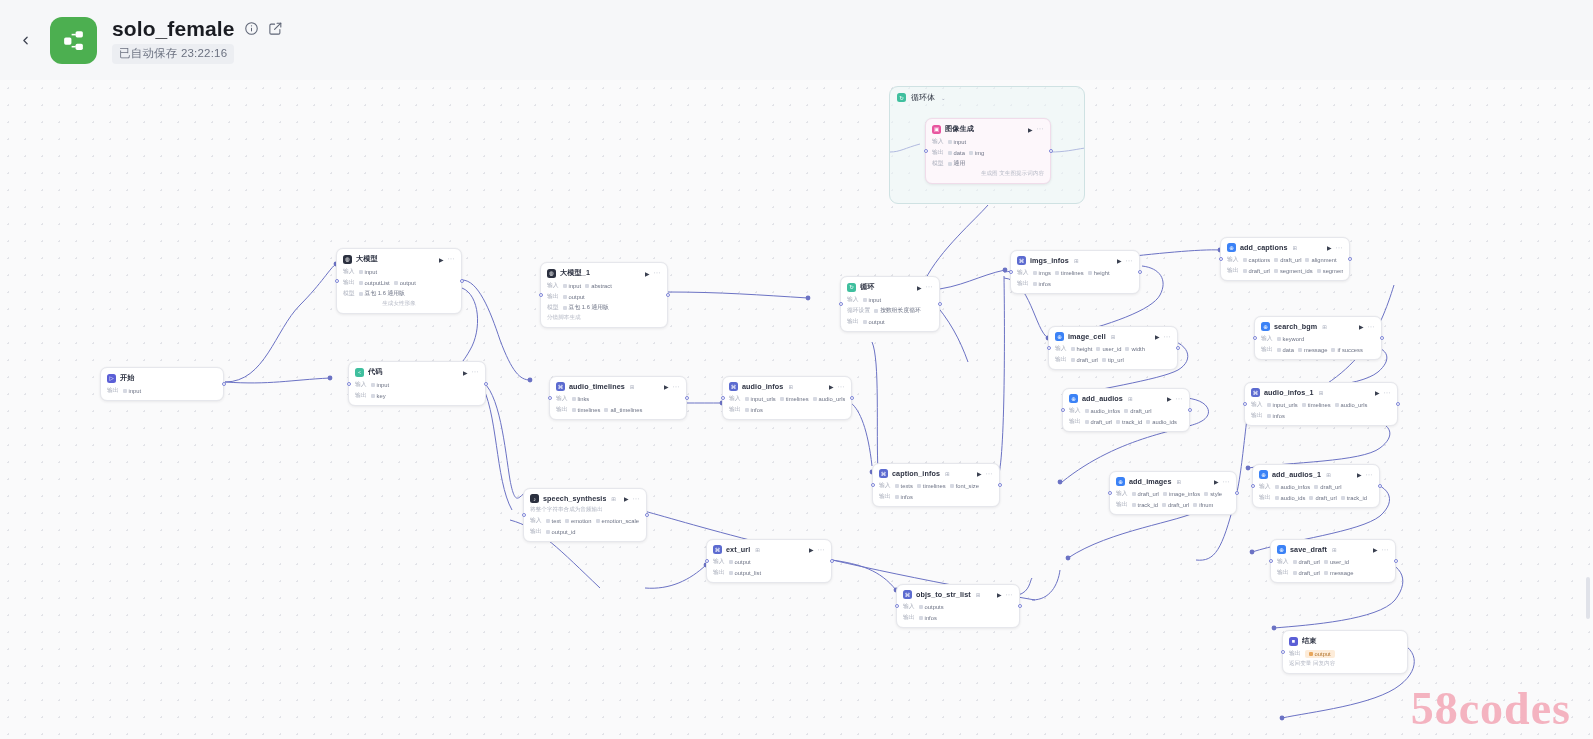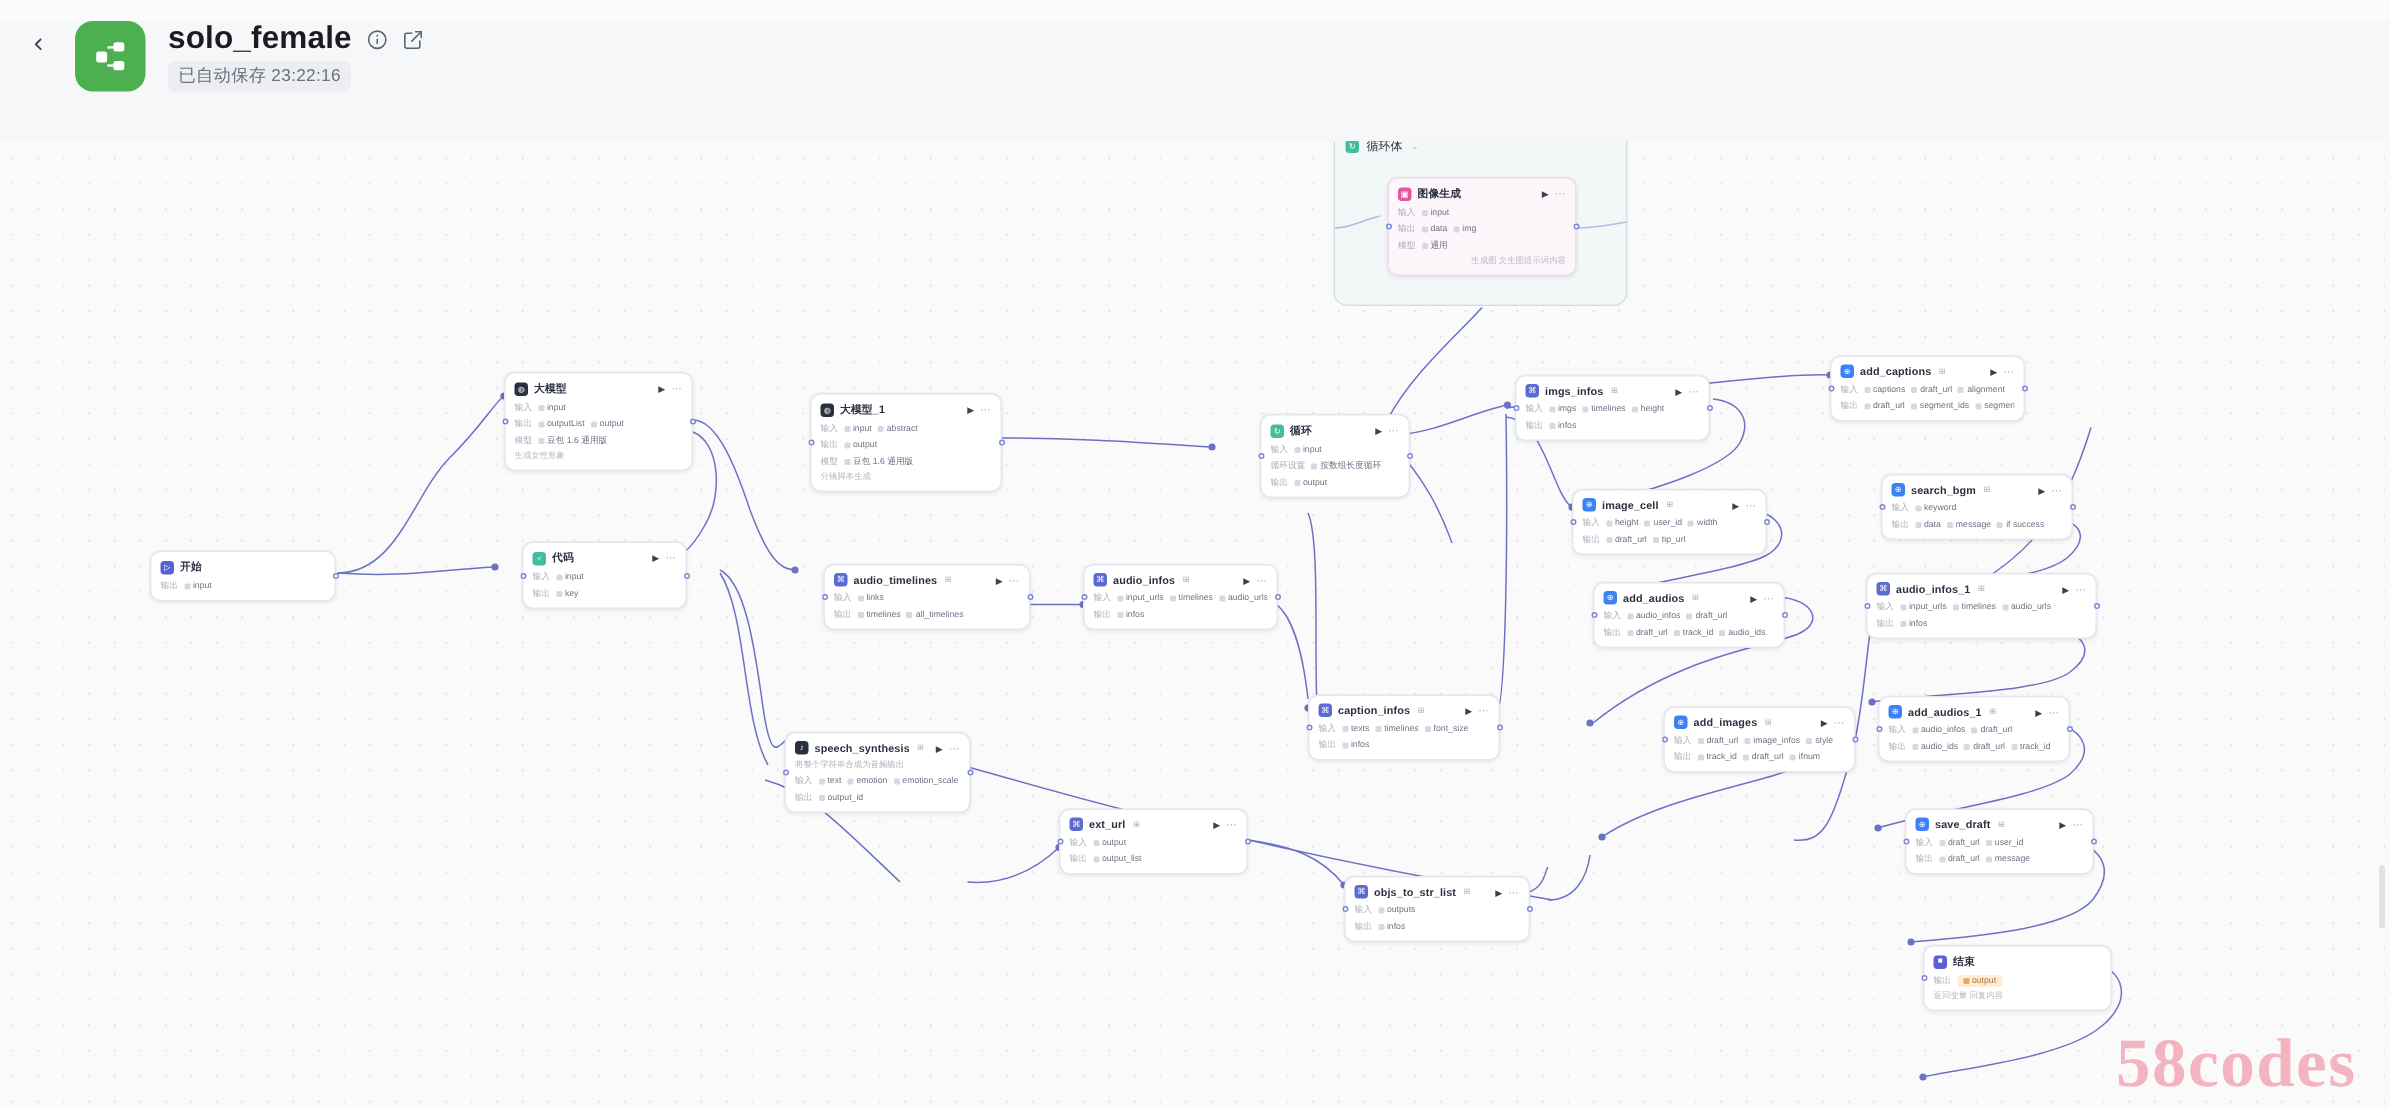--- a/index.html
+++ b/index.html
@@ -8,24 +8,23 @@
     font-family: "Liberation Sans", sans-serif;
     overflow: hidden;
     background: #fbfbfc;
   }
 
   
   .topbar {
     position: absolute; left: 0; top: 0;
     width: 1593px; height: 80px;
     background: #f6f7f9;
-    display: flex; align-items: flex-start;
+    display: flex; align-items: center;
     padding-left: 10px;
     z-index: 40;
-    margin-top: 14px;
   }
   .back-btn {
     width: 30px; height: 30px;
     display: flex; align-items: center; justify-content: center;
     color: #3d4251; cursor: pointer;
     font-size: 17px;
     margin-right: 10px;
   }
   .app-logo {
     width: 47px; height: 47px;
@@ -288,21 +287,21 @@
     <div class="node-hd">
       <span class="nicon" style="background:#5b5fd6">▷</span>
       <span class="ntitle">开始</span>
     </div>
     <div class="prow">
         <span class="plabel">输出</span>
         <span class="chip">input</span>
       </div>
   </div>
 
-  <div class="node" style="left:336px; top:168px; width:126px;">
+  <div class="node" style="left:336px; top:168px; width:126px;text-align:center;">
     <span class="port in"></span>
       <span class="port out"></span>
     <div class="node-hd">
       <span class="nicon" style="background:#2b303f">◍</span>
       <span class="ntitle">大模型</span>
       <span class="hd-sp"></span>
         <span class="run-ic">▶</span>
         <span class="dots-ic">⋯</span>
     </div>
     <div class="prow">
@@ -314,21 +313,21 @@
         <span class="chip">outputList</span>
         <span class="chip">output</span>
       </div>
     <div class="prow">
         <span class="plabel">模型</span>
         <span class="chip">豆包 1.6 通用版</span>
       </div>
     <div class="nnote">生成女性形象</div>
   </div>
 
-  <div class="node" style="left:348px; top:281px; width:110px;">
+  <div class="node" style="left:348px; top:281px; width:138px;">
     <span class="port in"></span>
       <span class="port out"></span>
     <div class="node-hd">
       <span class="nicon" style="background:#3fbf9e">＜</span>
       <span class="ntitle">代码</span>
       <span class="hd-sp"></span>
         <span class="run-ic">▶</span>
         <span class="dots-ic">⋯</span>
     </div>
     <div class="prow">

